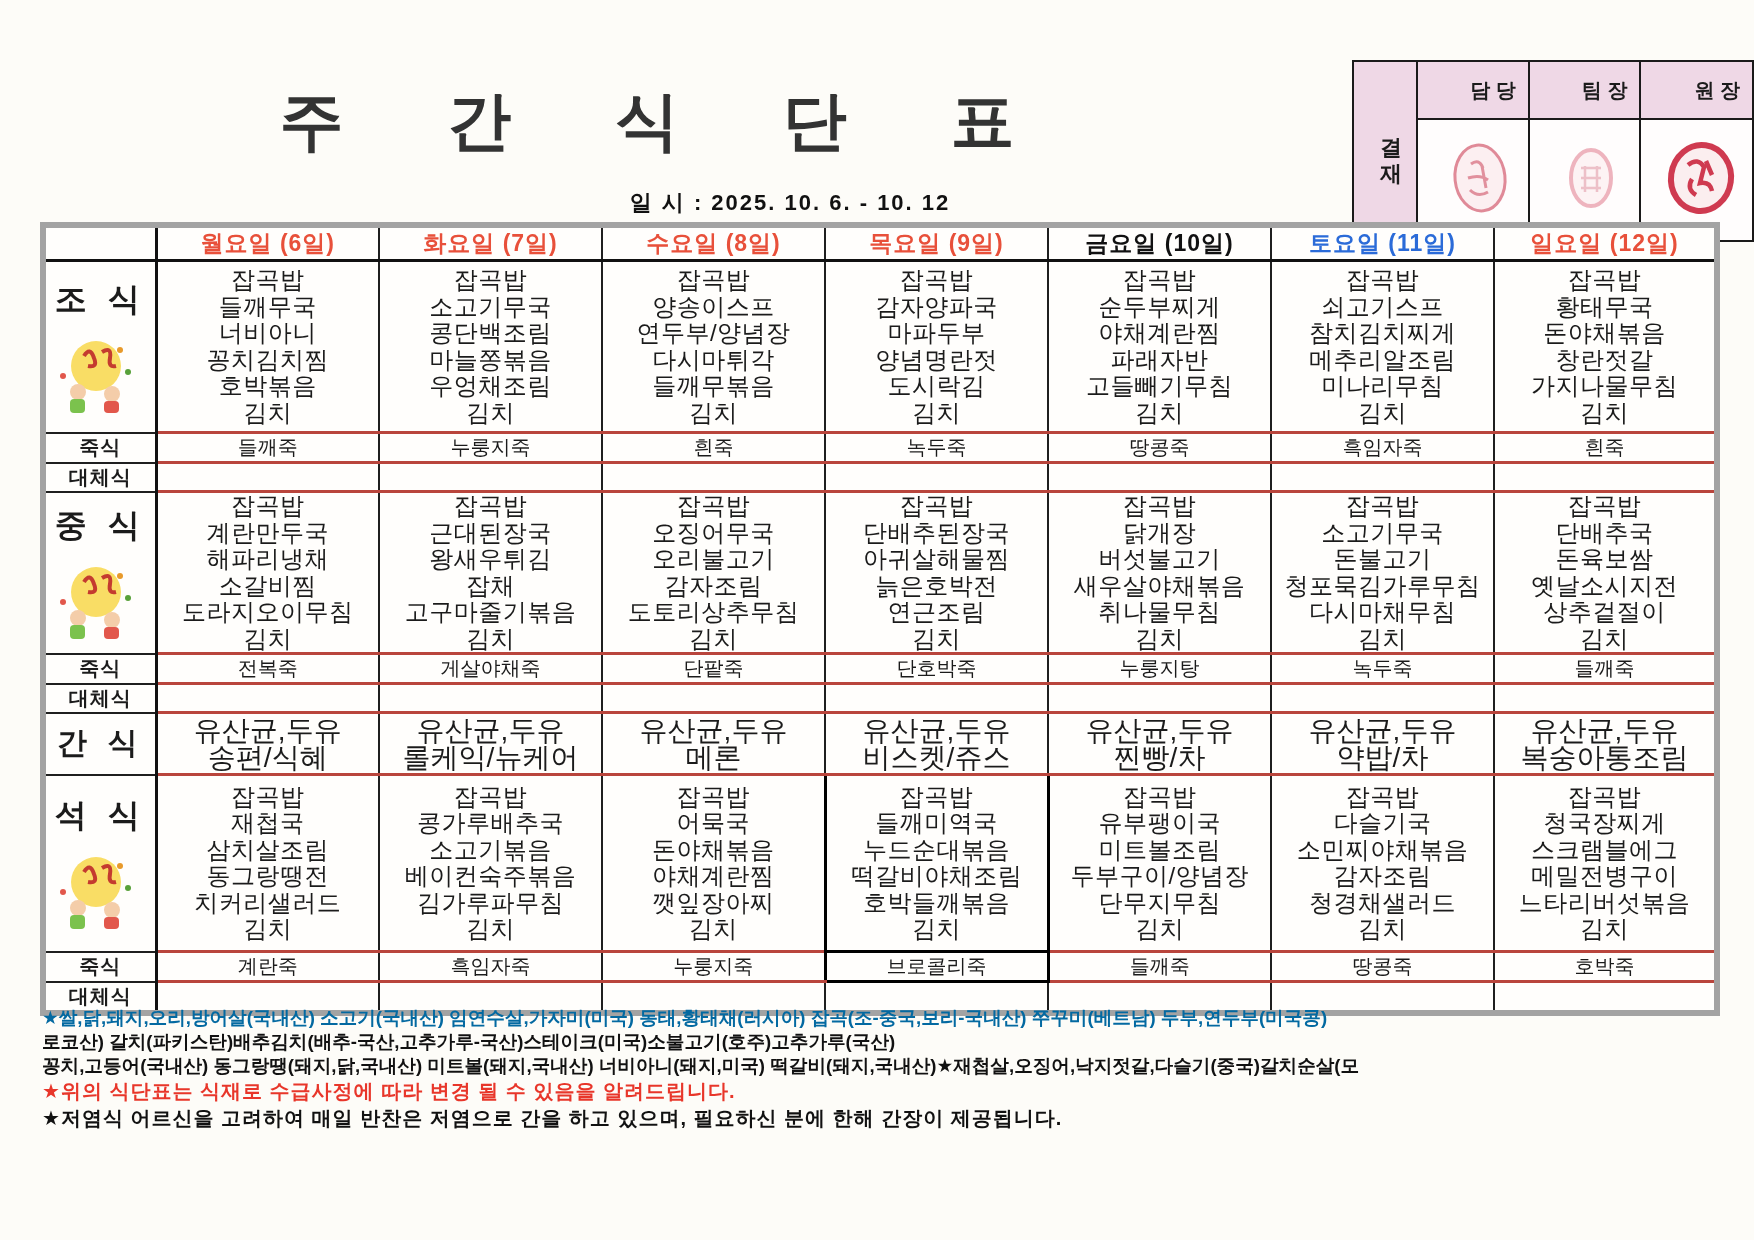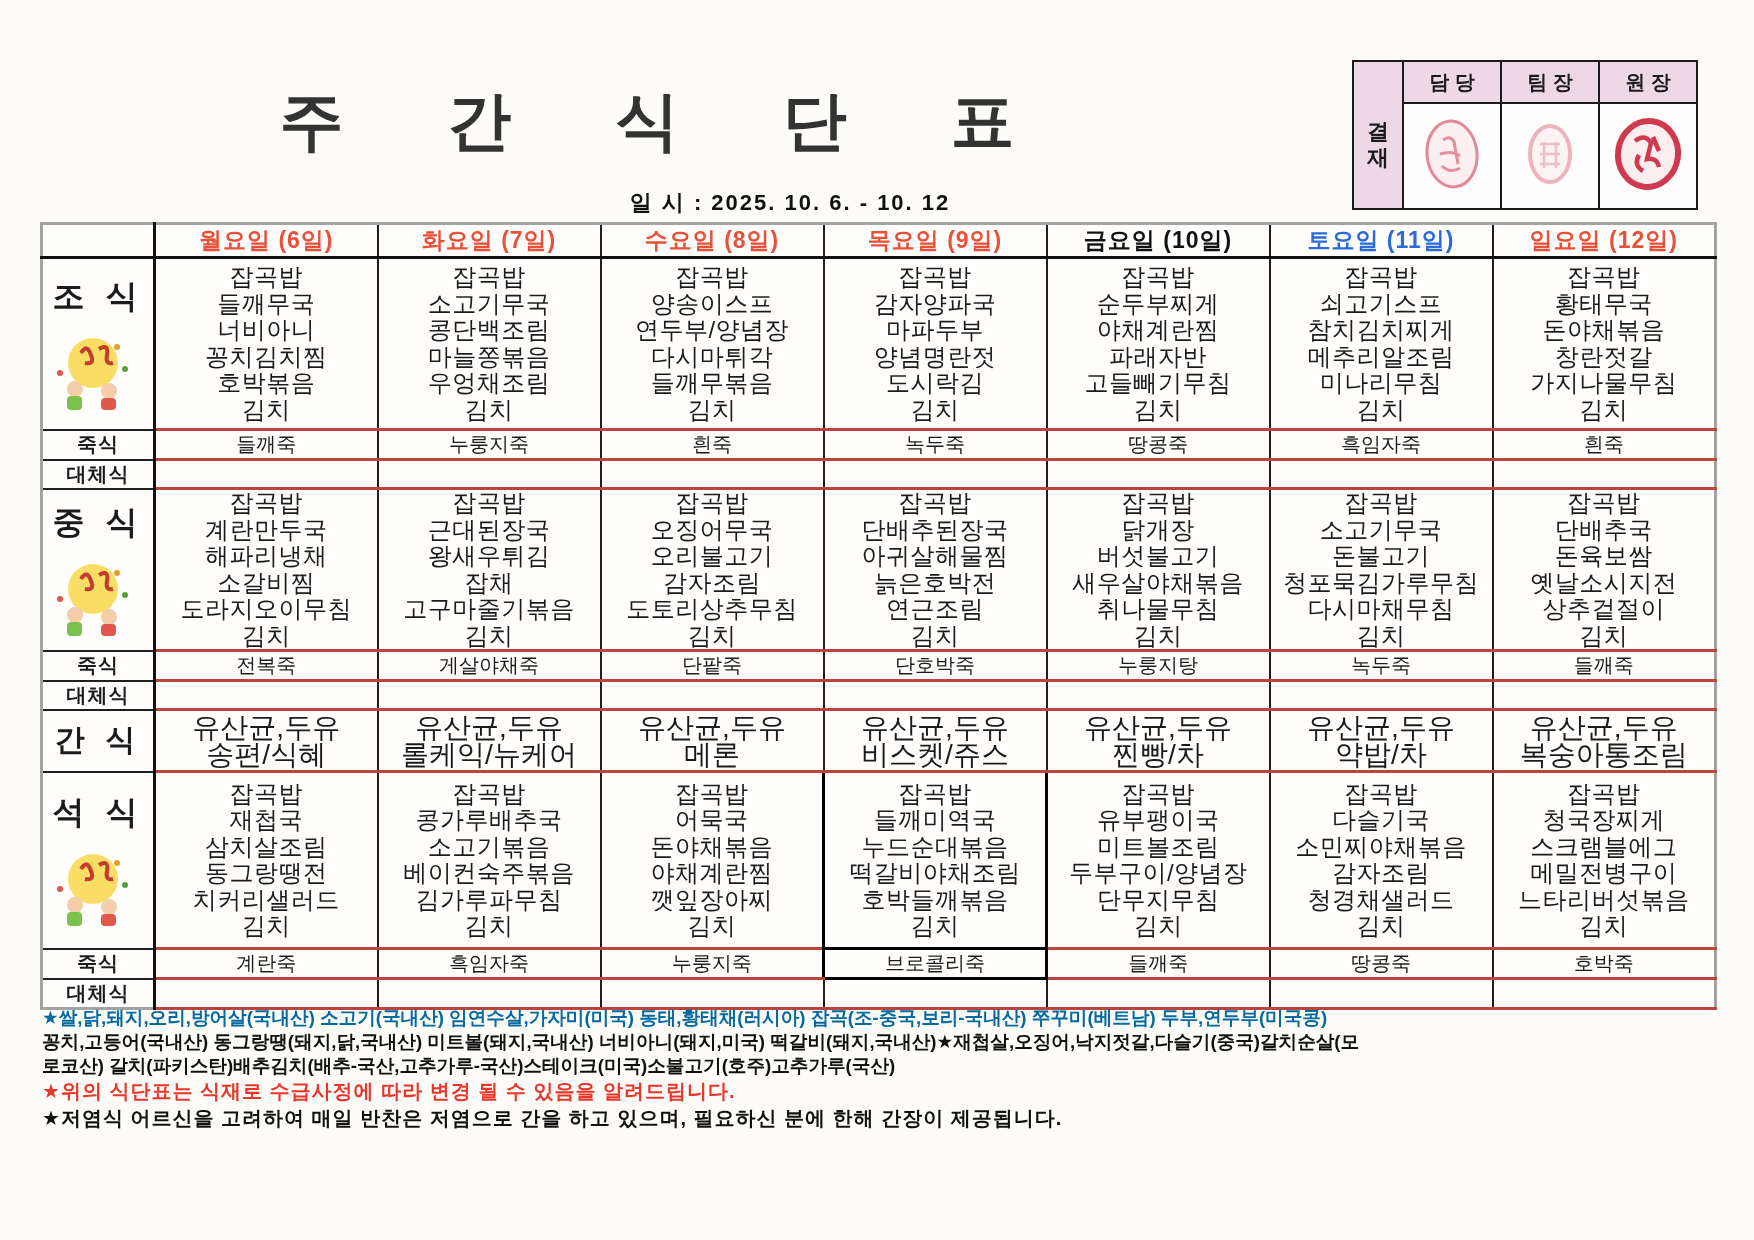--- a/index.html
+++ b/index.html
@@ -16,37 +16,37 @@
   }
   .date-line{
     position:absolute;left:440px;top:188px;width:700px;text-align:center;
     font-size:22px;font-weight:700;letter-spacing:2px;color:#111;
   }
   
   table.approval{
     position:absolute;left:1352px;top:60px;border-collapse:collapse;
     background:#fff;
   }
-  table.approval td{border:2px solid #1a1a1a;padding:4px;text-align:center;}
+  table.approval td{border:2px solid #1a1a1a;padding:12px;text-align:right;}
   td.appr-side{
     width:40px;background:#efd8e6;font-weight:800;font-size:22px;
     letter-spacing:4px;line-height:26px;
   }
   td.appr-head{width:88px;height:32px;background:#efd8e6;font-weight:800;font-size:20px;}
   td.appr-stamp{height:96px;background:#fffdfd;}
   
   table.menu{
     position:absolute;left:40px;top:222px;border-collapse:collapse;
     table-layout:fixed;background:#fffefc;
   }
   table.menu td{
     border:2px solid #1f1f1f;padding:0;text-align:center;vertical-align:middle;
     overflow:hidden;
   }
-  table.menu{border:3px solid #a3a3a3;}
+  table.menu{border:6px solid #a3a3a3;}
   tr.r-head{height:32px;}
   tr.r-main{height:172px;}
   tr.r-por{height:30px;}
   tr.r-alt{height:25px;}
   tr.r-snack{height:62px;margin-top:16px;}
   td.day-head{font-size:23px;font-weight:800;letter-spacing:1px;border-bottom:3px solid #111 !important;}
   td.corner{border-bottom:3px solid #111 !important;}
   td.label-col{border-right:3px solid #111 !important;}
   td.section-cell{vertical-align:top;}
   .section-label{font-size:32px;font-weight:800;letter-spacing:6px;padding-top:8px;}
@@ -438,17 +438,17 @@
         <td class="alt-cell"></td>
         <td class="alt-cell"></td>
         <td class="alt-cell"></td>
         <td class="alt-cell"></td>
       </tr>
     </tbody>
 </table>
 
 <div class="notes" id="notes-box">
     <div class="note-line" style="color: #0369a1;">★쌀,닭,돼지,오리,방어살(국내산) 소고기(국내산) 임연수살,가자미(미국) 동태,황태채(러시아) 잡곡(조-중국,보리-국내산) 쭈꾸미(베트남) 두부,연두부(미국콩)</div>
+    <div class="note-line" style="color: rgb(17, 17, 17);">로코산) 갈치(파키스탄)배추김치(배추-국산,고추가루-국산)스테이크(미국)소불고기(호주)고추가루(국산)</div>
     <div class="note-line" style="color: rgb(17, 17, 17);">꽁치,고등어(국내산) 동그랑땡(돼지,닭,국내산) 미트볼(돼지,국내산) 너비아니(돼지,미국) 떡갈비(돼지,국내산)★재첩살,오징어,낙지젓갈,다슬기(중국)갈치순살(모</div>
-    <div class="note-line" style="color: rgb(17, 17, 17);">로코산) 갈치(파키스탄)배추김치(배추-국산,고추가루-국산)스테이크(미국)소불고기(호주)고추가루(국산)</div>
     <div class="note-line big" style="color: rgb(232, 54, 42);">★위의 식단표는 식재로 수급사정에 따라 변경 될 수 있음을 알려드립니다.</div>
     <div class="note-line big" style="color: rgb(17, 17, 17);">★저염식 어르신을 고려하여 매일 반찬은 저염으로 간을 하고 있으며, 필요하신 분에 한해 간장이 제공됩니다.</div>
   </div>
 
 </body></html>

